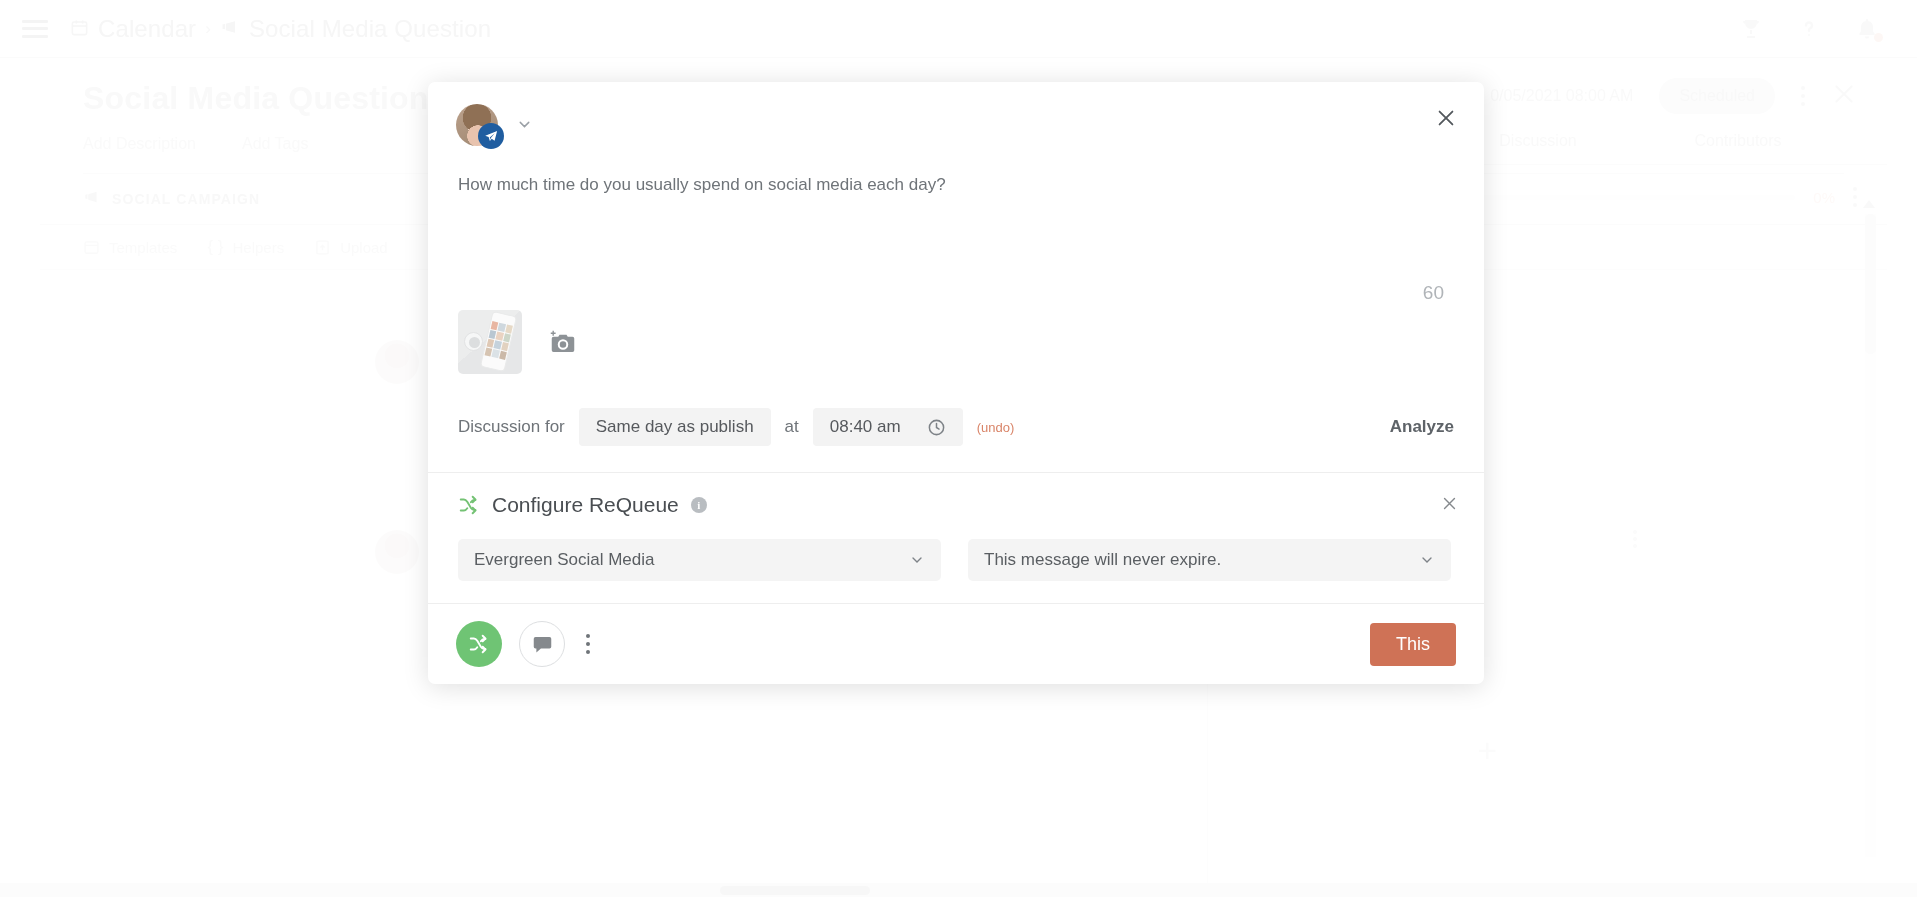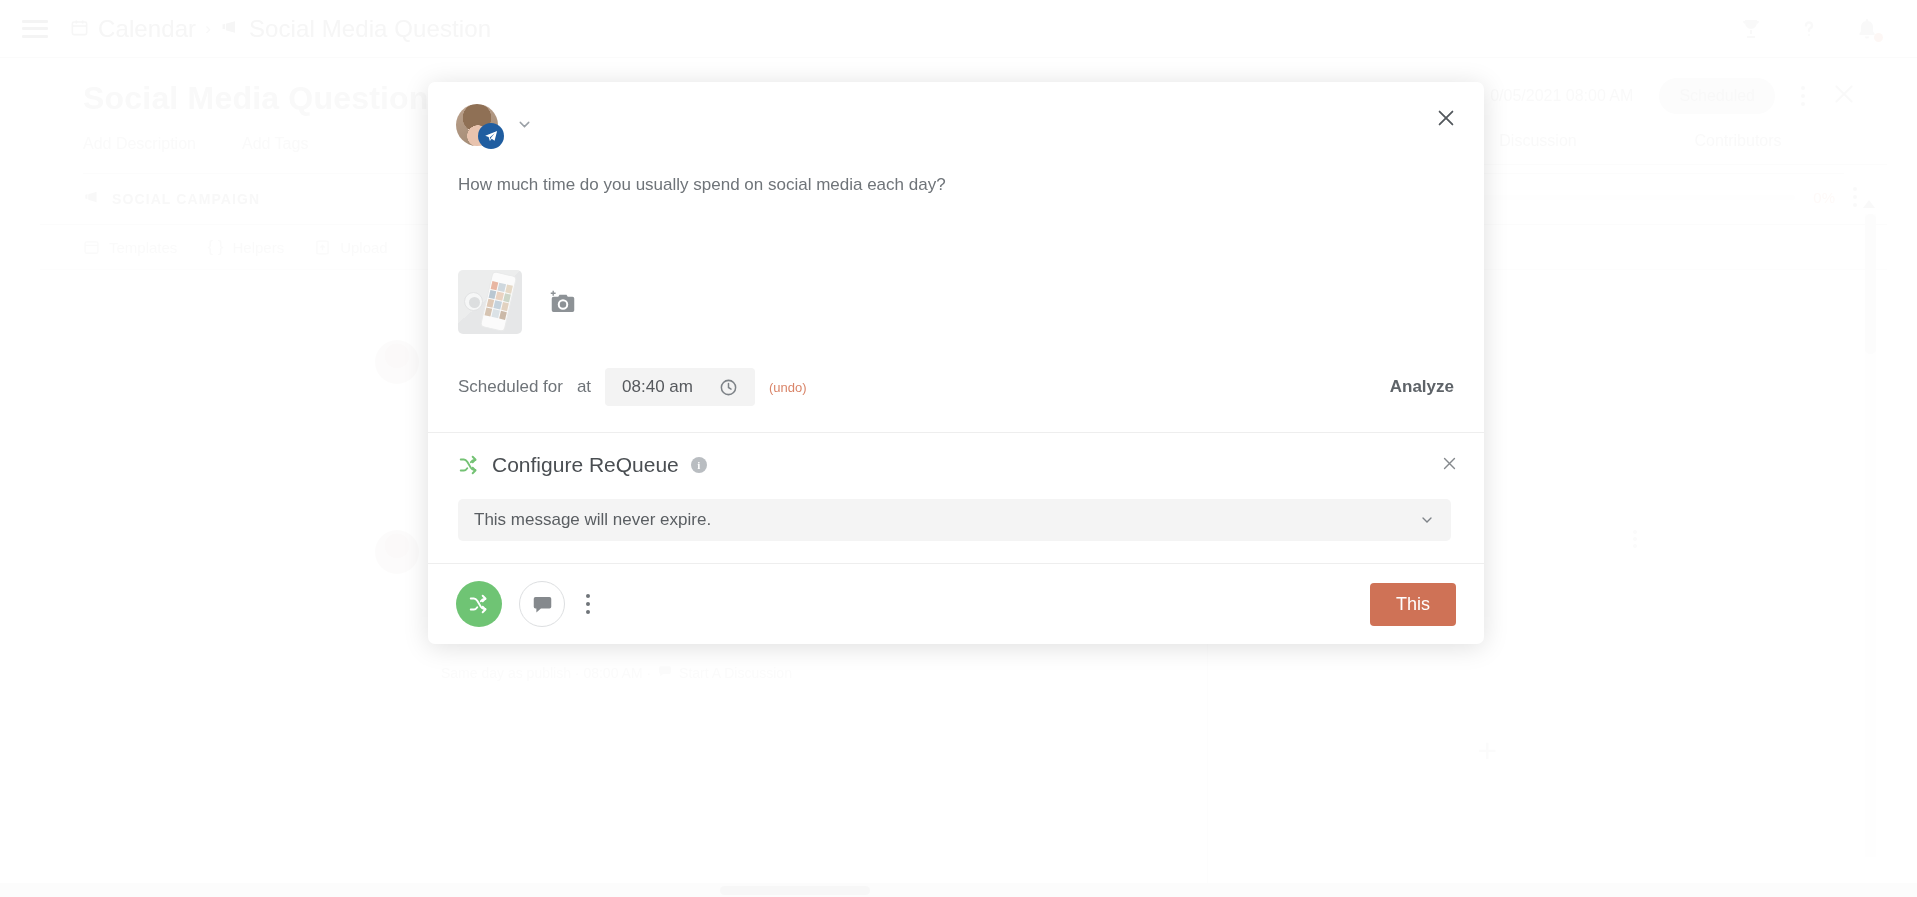--- a/index.html
+++ b/index.html
@@ -554,20 +554,23 @@
       <svg width="22" height="22" viewBox="0 0 24 24" stroke="#53585d" stroke-width="2" stroke-linecap="round">
           <path d="M5 5l14 14M19 5L5 19"></path>
         </svg>
     </div>
   </div>
 
   <div class="compose-area">
     <div class="compose-text">How much time do you usually spend on social media each day?</div>
   </div>
 
+  <div class="counter-row">
+    <span class="counter">60</span>
+  </div>
 
   <div class="media-row">
     <div class="media-thumb">
       <span class="cup"></span>
       <span class="phone">
         <span class="grid">
           <i style="background:#e8b6a2"></i>
             <i style="background:#cfd8de"></i>
             <i style="background:#e6d9c6"></i>
           <i style="background:#b9c7d2"></i>
@@ -584,21 +587,22 @@
     </div>
     <span class="add-media-icon">
       <svg width="30" height="30" viewBox="0 0 24 24" fill="#8d9296">
         <path d="M2.2 4.4h1.4V3h1.1v1.4H6.1v1.1H4.7v1.4H3.6V5.5H2.2V4.4z"></path>
         <path d="M9.2 6.2l-1 1.6H4.4A1.4 1.4 0 0 0 3 9.2v9.4a1.4 1.4 0 0 0 1.4 1.4h15.2a1.4 1.4 0 0 0 1.4-1.4V9.2a1.4 1.4 0 0 0-1.4-1.4h-3.8l-1-1.6H9.2zm2.8 3.6a4.2 4.2 0 1 1 0 8.4 4.2 4.2 0 0 1 0-8.4zm0 1.6a2.6 2.6 0 1 0 0 5.2 2.6 2.6 0 0 0 0-5.2z"></path>
       </svg>
     </span>
   </div>
 
   <div class="schedule-row">
-    <span class="sched-label">Scheduled for</span>
+    <span class="sched-label">Discussion for</span>
+    <span class="sched-pill">Same day as publish</span>
     <span class="sched-at">at</span>
     <span class="time-pill">
       <span>08:40 am</span>
       <span class="clock-icon">
         <svg width="19" height="19" viewBox="0 0 24 24" fill="none" stroke="#7d8287" stroke-width="1.9" stroke-linecap="round">
           <circle cx="12" cy="12" r="9"></circle>
             <path d="M12 7v5l3.2 2"></path>
         </svg>
       </span>
     </span>
@@ -621,20 +625,28 @@
       <span class="info-dot">i</span>
     </div>
     <div class="requeue-close">
       <svg width="17" height="17" viewBox="0 0 24 24" stroke="#85898d" stroke-width="2" stroke-linecap="round">
           <path d="M5 5l14 14M19 5L5 19"></path>
         </svg>
     </div>
 
     <div class="requeue-selects">
       <div class="sel">
+        <span class="sel-val">Evergreen Social Media</span>
+        <span class="sel-chev">
+          <svg width="16" height="16" viewBox="0 0 24 24" fill="none" stroke="#7e8388" stroke-width="2" stroke-linecap="round">
+              <path d="M6 9l6 6 6-6"></path>
+            </svg>
+        </span>
+      </div>
+      <div class="sel">
         <span class="sel-val">This message will never expire.</span>
         <span class="sel-chev">
           <svg width="16" height="16" viewBox="0 0 24 24" fill="none" stroke="#7e8388" stroke-width="2" stroke-linecap="round">
               <path d="M6 9l6 6 6-6"></path>
             </svg>
         </span>
       </div>
     </div>
   </div>
 

